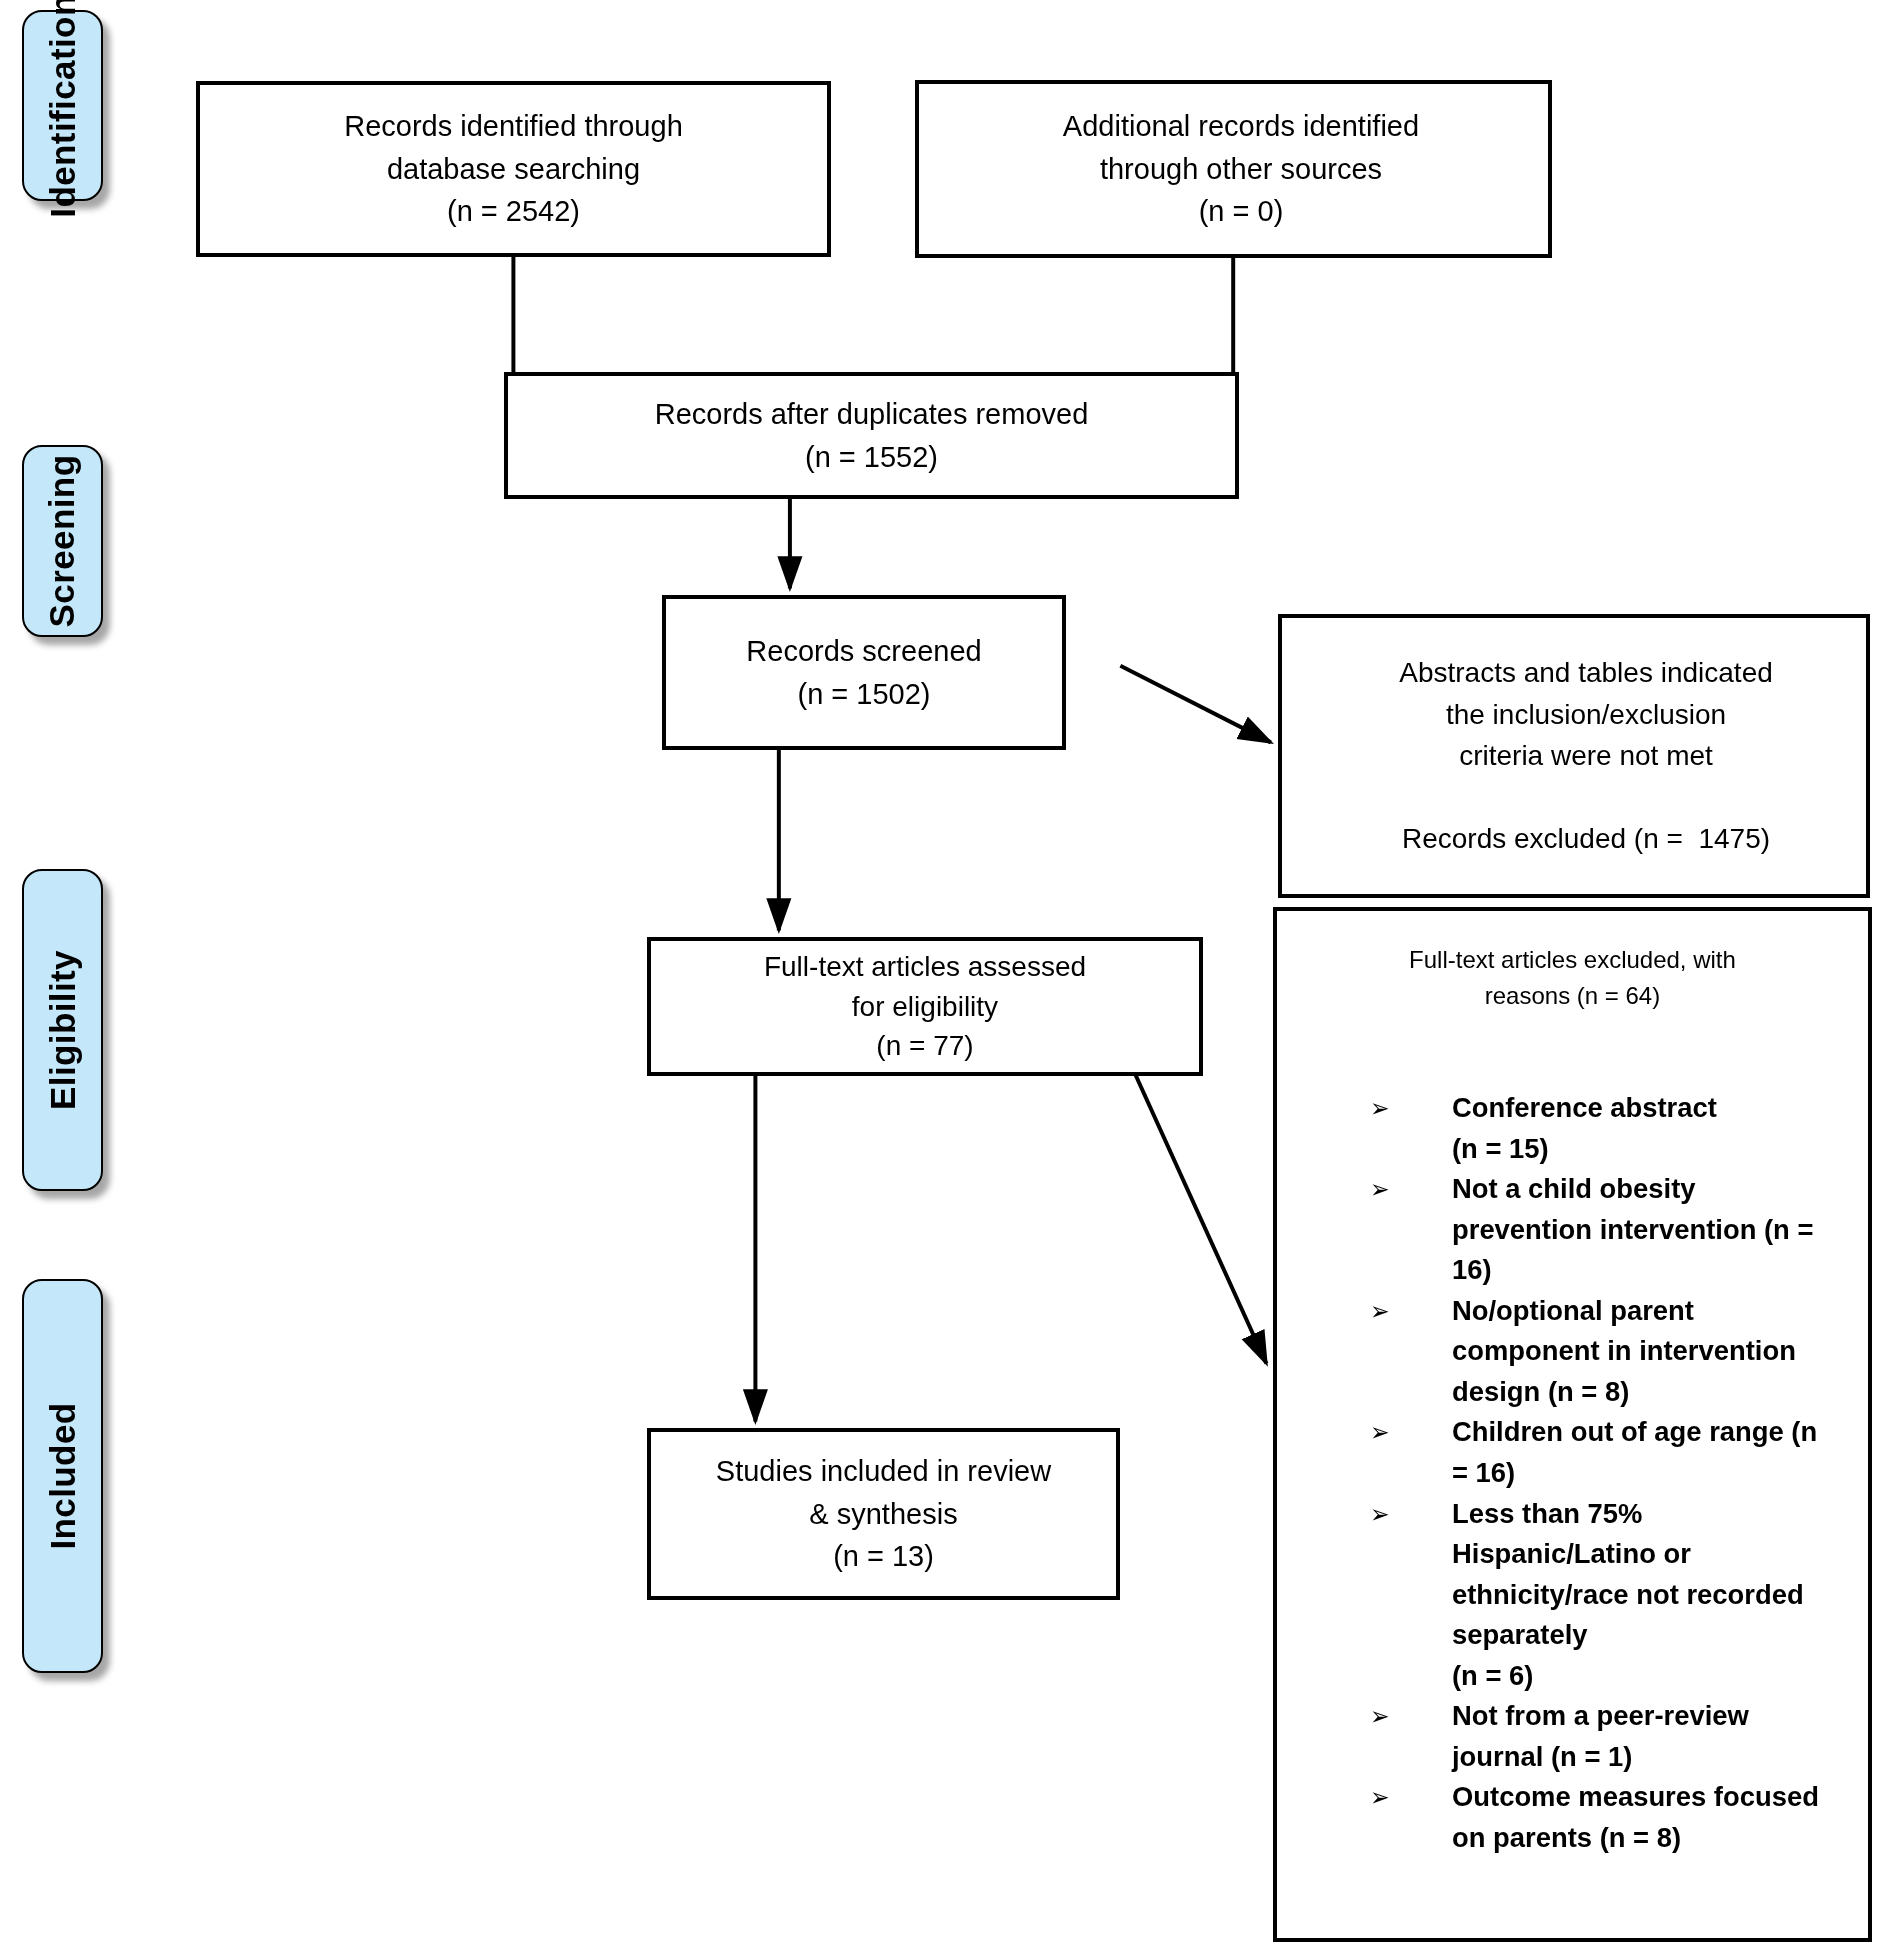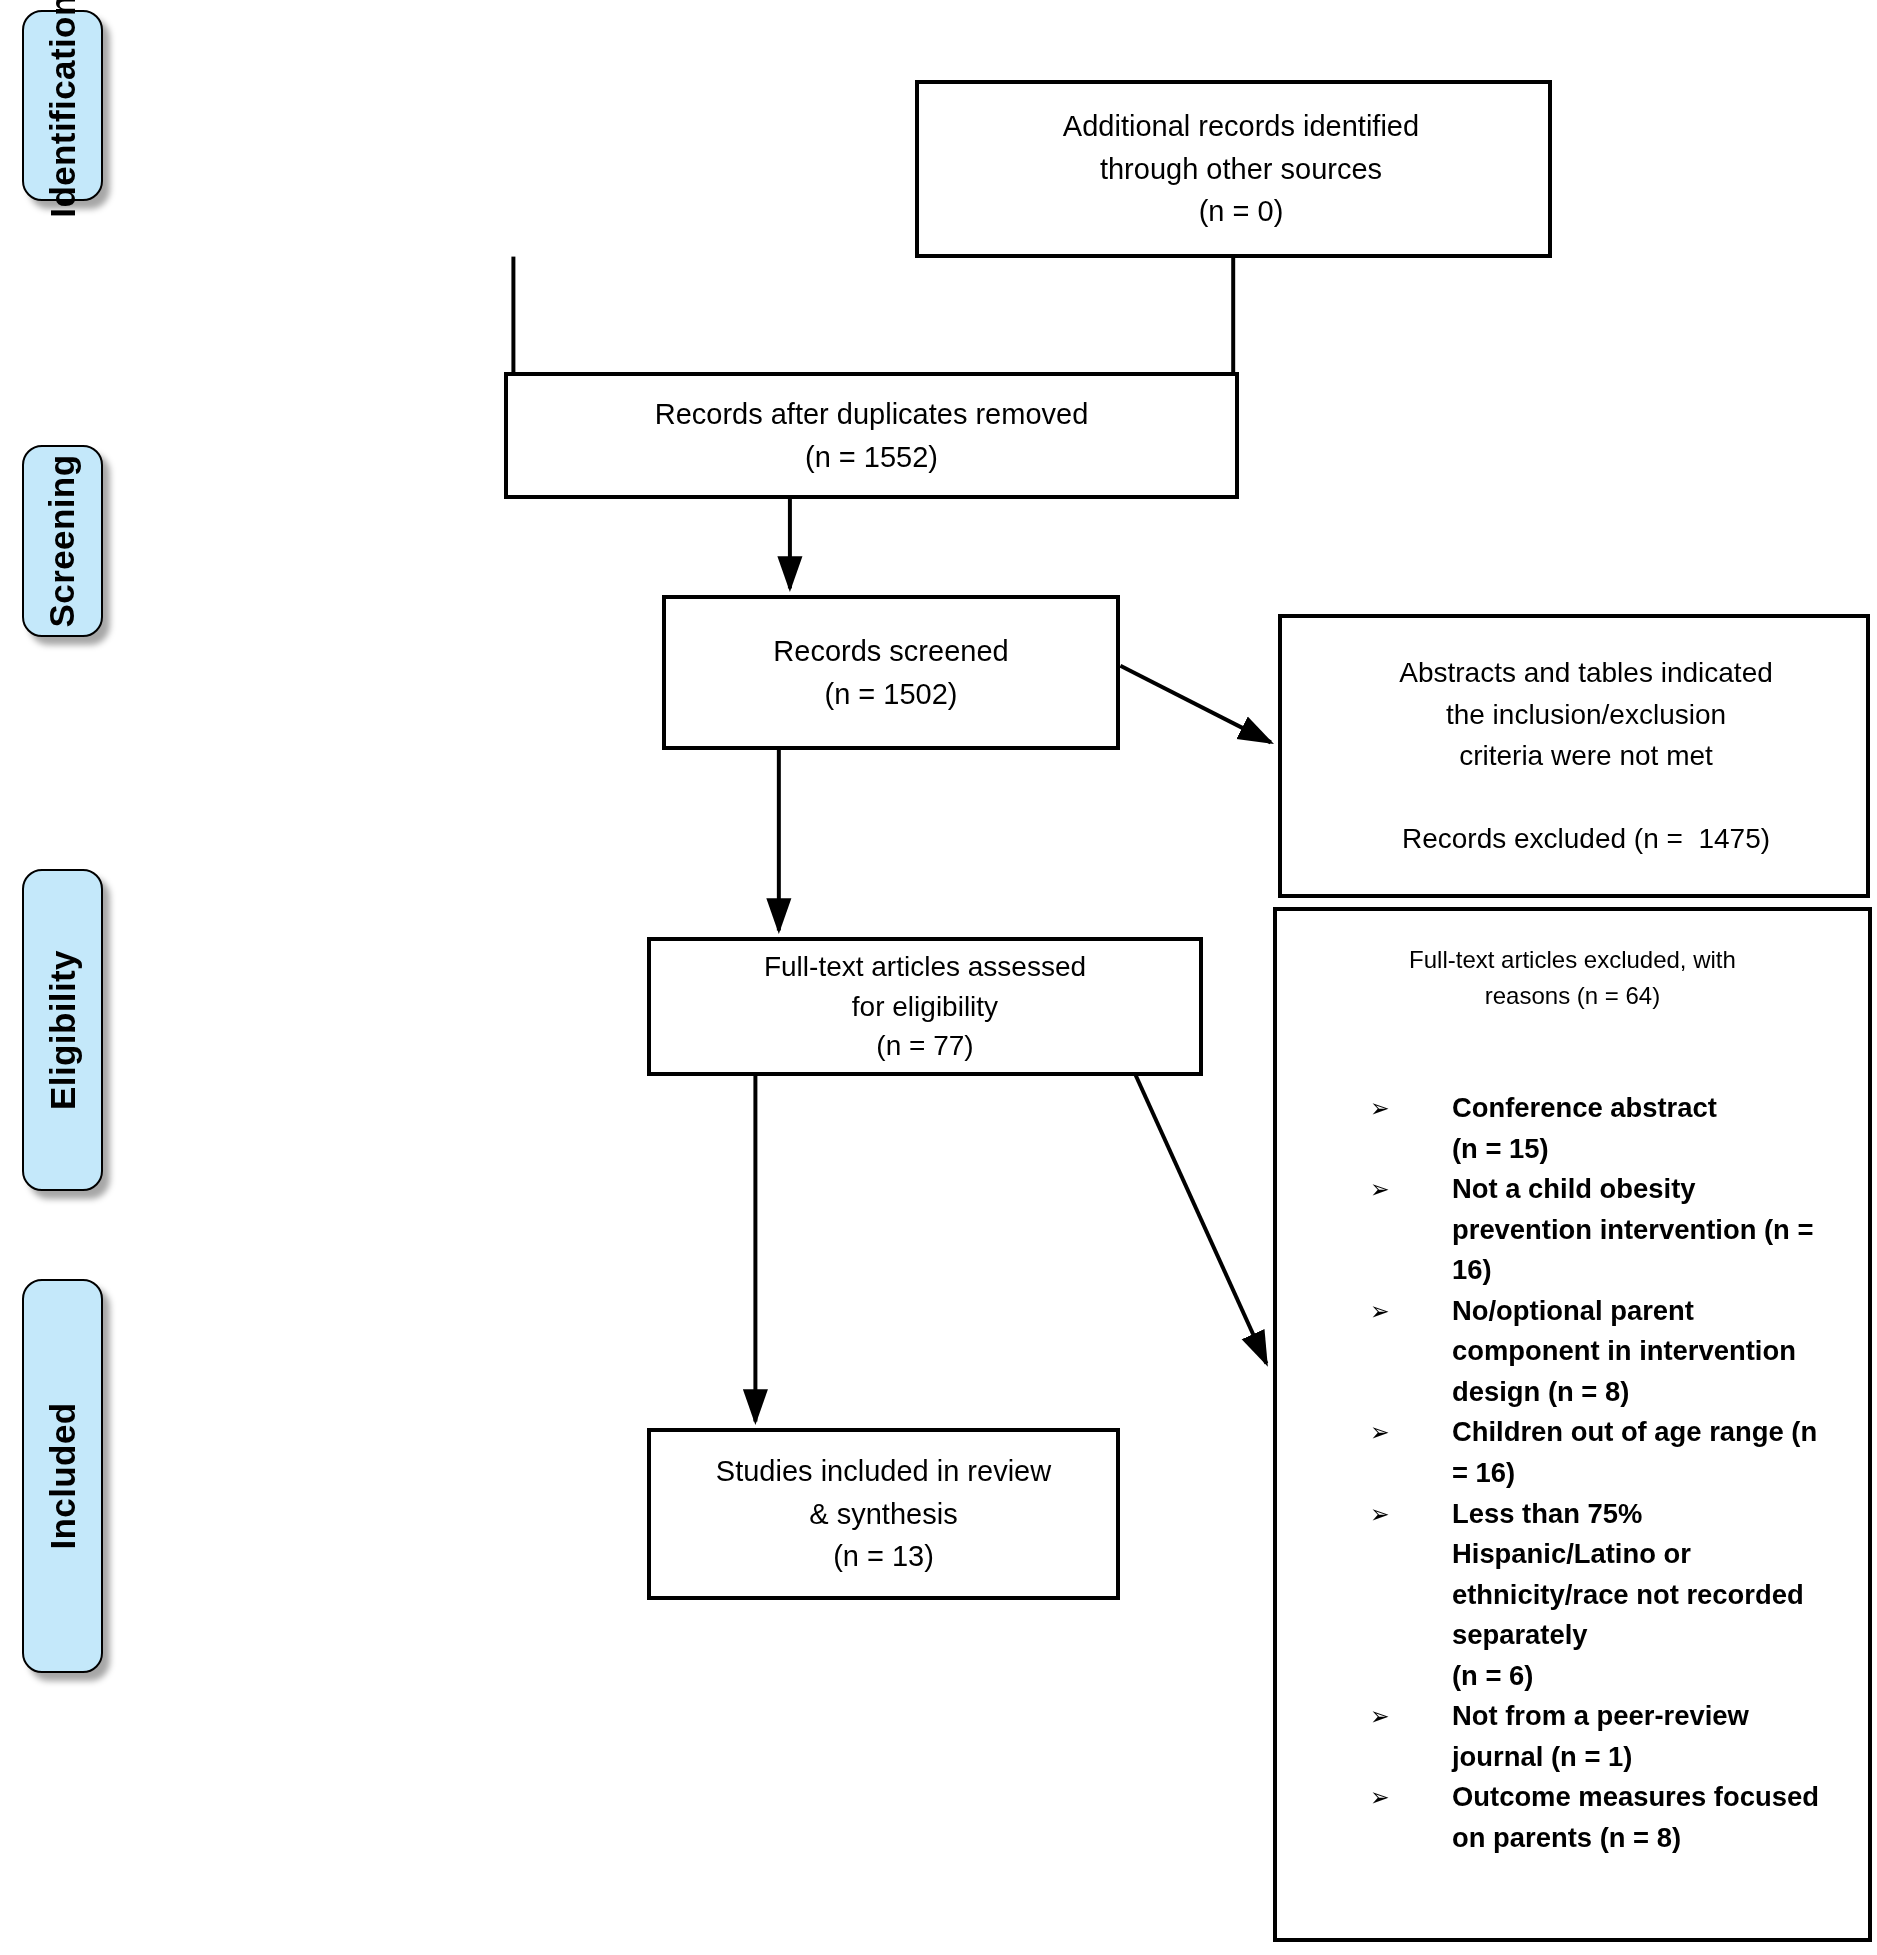--- a/index.html
+++ b/index.html
@@ -119,33 +119,38 @@
   <div class="stage" style="top:445px;height:192px;">
     <span class="stage-label">Screening</span>
   </div>
   <div class="stage" style="top:869px;height:322px;">
     <span class="stage-label">Eligibility</span>
   </div>
   <div class="stage" style="top:1279px;height:394px;">
     <span class="stage-label">Included</span>
   </div>
 
+  <div class="flow-box" style="left:196px;top:81px;width:635px;height:176px;">
+    <div class="box-text">Records identified through
+database searching
+(n = 2542)</div>
+  </div>
 
   <div class="flow-box" style="left:915px;top:80px;width:637px;height:178px;padding-left:15px;">
     <div class="box-text">Additional records identified
 through other sources
 (n = 0)</div>
   </div>
 
   <div class="flow-box" style="left:504px;top:372px;width:735px;height:127px;">
     <div class="box-text">Records after duplicates removed
 (n = 1552)</div>
   </div>
 
-  <div class="flow-box" style="left:662px;top:595px;width:458px;height:155px;">
+  <div class="flow-box" style="left:662px;top:595px;width:404px;height:155px;">
     <div class="box-text">Records screened
 (n = 1502)</div>
   </div>
 
   <div class="flow-box" style="left:1278px;top:614px;width:592px;height:284px;padding-left:24px;">
     <div class="box-text" style="font-size:28px;">Abstracts and tables indicated
 the inclusion/exclusion
 criteria were not met
 
 Records excluded (n =&nbsp; 1475)</div>

